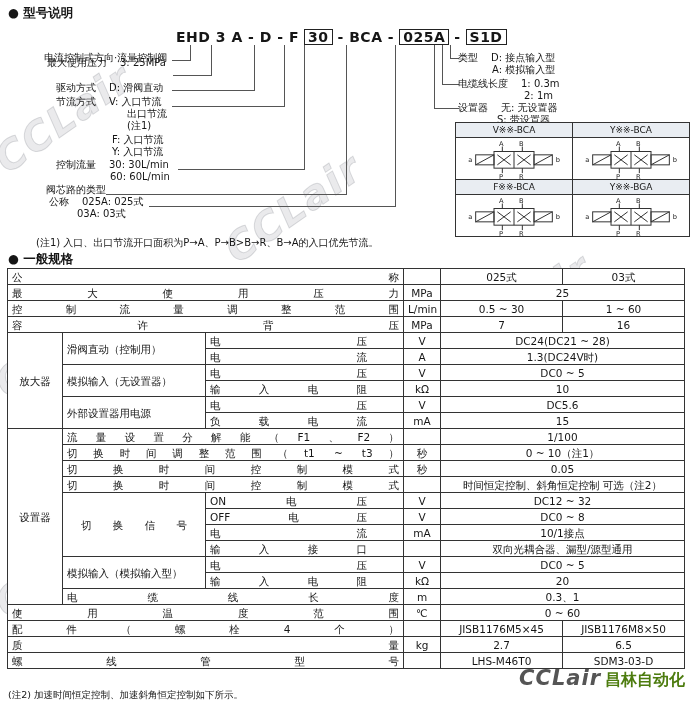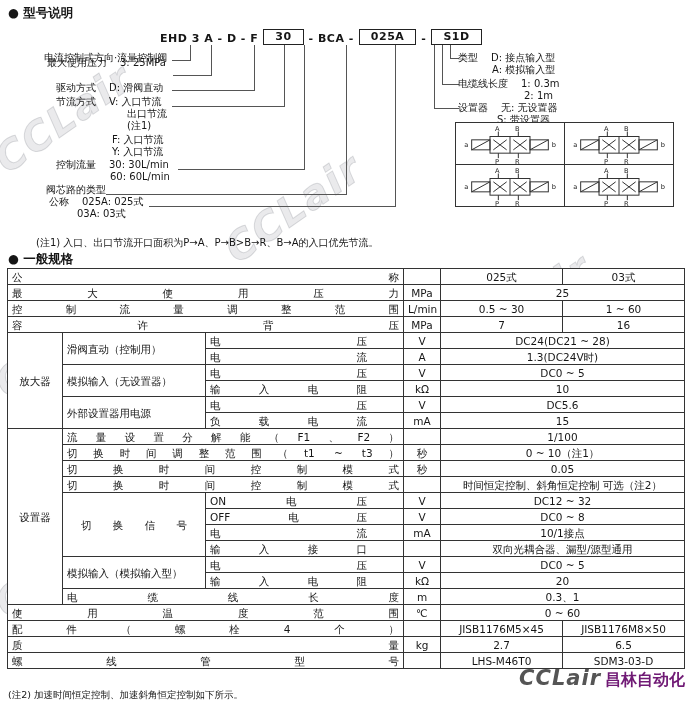--- a/index.html
+++ b/index.html
@@ -8,23 +8,23 @@
   #page{position:relative;width:691px;height:705px;background:#fff;overflow:hidden;}
 
   
   .wm{position:absolute;font-style:italic;font-weight:bold;font-size:40px;letter-spacing:2px;
       color:rgba(90,95,105,0.13);-webkit-text-stroke:1px rgba(90,95,105,0.20);
       transform:rotate(-35deg);white-space:nowrap;z-index:0;pointer-events:none;}
 
   .sec-title{position:absolute;left:8px;font-size:12.5px;font-weight:bold;z-index:2;white-space:nowrap;}
 
   
-  .code-row{position:absolute;top:29px;left:160px;display:flex;align-items:flex-end;gap:5px;
-            font-size:11px;font-weight:bold;letter-spacing:0.5px;white-space:nowrap;z-index:2;}
-  .code-box{border:1px solid #222;padding:0 11px;line-height:14px;background:#fff;}
+  .code-row{position:absolute;top:29px;left:176px;display:flex;align-items:flex-start;gap:5px;
+            font-size:14px;font-weight:bold;letter-spacing:0.5px;white-space:nowrap;z-index:2;}
+  .code-box{border:1px solid #222;padding:0 3px;line-height:14px;background:#fff;}
 
   
   .ann{position:absolute;font-size:10px;line-height:11px;white-space:nowrap;z-index:2;}
   .ann .it{margin-left:13px;}
   .connL{position:absolute;border-right:1px solid #555;border-bottom:1px solid #555;z-index:1;}
   .connR{position:absolute;border-left:1px solid #555;border-bottom:1px solid #555;z-index:1;}
 
   
   .symtab{position:absolute;left:455px;top:122px;border-collapse:collapse;background:#fff;z-index:2;}
   .symtab td{border:1px solid #333;text-align:center;padding:0;}
@@ -41,21 +41,21 @@
   .spec .just{text-align:justify;text-align-last:justify;text-justify:inter-character;}
   .spec .ctr{text-align:center;white-space:nowrap;}
   .spec .inlbl{padding-right:36px;}
   .spec .sig{padding:0 18px;}
   .spec .grp{text-align:center;}
   .spec .sub{white-space:nowrap;}
 
   .footnote{position:absolute;left:8px;font-size:9.5px;white-space:nowrap;z-index:3;}
   .logo{position:absolute;right:6px;top:666px;display:flex;align-items:baseline;gap:4px;z-index:3;}
   .logo .brand{font-size:21px;font-weight:bold;font-style:italic;color:#555;letter-spacing:1px;}
-  .logo .nm{font-size:16px;font-weight:bold;color:#701a75;}
+  .logo .nm{font-size:16px;font-weight:bold;color:#4d7c0f;}
 </style>
 </head>
 <body>
 
 <div id="page">
 
   <div class="wm" style="left:-15px;top:95px">CCLair</div>
   <div class="wm" style="left:215px;top:185px">CCLair</div>
   <div class="wm" style="left:-15px;top:320px">CCLair</div>
   <div class="wm" style="left:215px;top:420px">CCLair</div>
@@ -121,20 +121,24 @@
     <span>电缆线长度</span><span class="it">1: 0.3m</span>
   </div>
   <div class="ann" style="top:90px;left:524px">2: 1m</div>
   <div class="ann" style="top:102px;left:458px">
     <span>设置器</span><span class="it">无: 无设置器</span>
   </div>
   <div class="ann" style="top:114px;left:497px">S: 带设置器</div>
 
   <table class="symtab">
     <tbody>
+    <tr>
+      <td class="hd">V※※-BCA</td>
+      <td class="hd">Y※※-BCA</td>
+    </tr>
     <tr>
       <td class="sym">
         <svg width="108" height="40" viewBox="0 0 116 48">
           <g stroke="#333" stroke-width="1.2" fill="none">
             <line x1="44" y1="9" x2="44" y2="15"></line>
                 <line x1="68" y1="9" x2="68" y2="15"></line>
             <rect x="34" y="15" width="48" height="20"></rect>
                 <line x1="58" y1="15" x2="58" y2="35"></line>
             <line x1="38" y1="31" x2="54" y2="19"></line>
                 <line x1="38" y1="19" x2="54" y2="31"></line>
@@ -180,20 +184,24 @@
             <text x="64" y="8">B</text>
             <text x="3" y="28">a</text>
             <text x="108" y="28">b</text>
             <text x="40" y="48">P</text>
             <text x="64" y="48">R</text>
           </g>
         </svg>
       </td>
     </tr>
     <tr>
+      <td class="hd">F※※-BCA</td>
+      <td class="hd">Y※※-BGA</td>
+    </tr>
+    <tr>
       <td class="sym">
         <svg width="108" height="40" viewBox="0 0 116 48">
           <g stroke="#333" stroke-width="1.2" fill="none">
             <line x1="44" y1="9" x2="44" y2="15"></line>
                 <line x1="68" y1="9" x2="68" y2="15"></line>
             <rect x="34" y="15" width="48" height="20"></rect>
                 <line x1="58" y1="15" x2="58" y2="35"></line>
             <line x1="38" y1="31" x2="54" y2="19"></line>
                 <line x1="38" y1="19" x2="54" y2="31"></line>
             <line x1="62" y1="31" x2="78" y2="19"></line>

